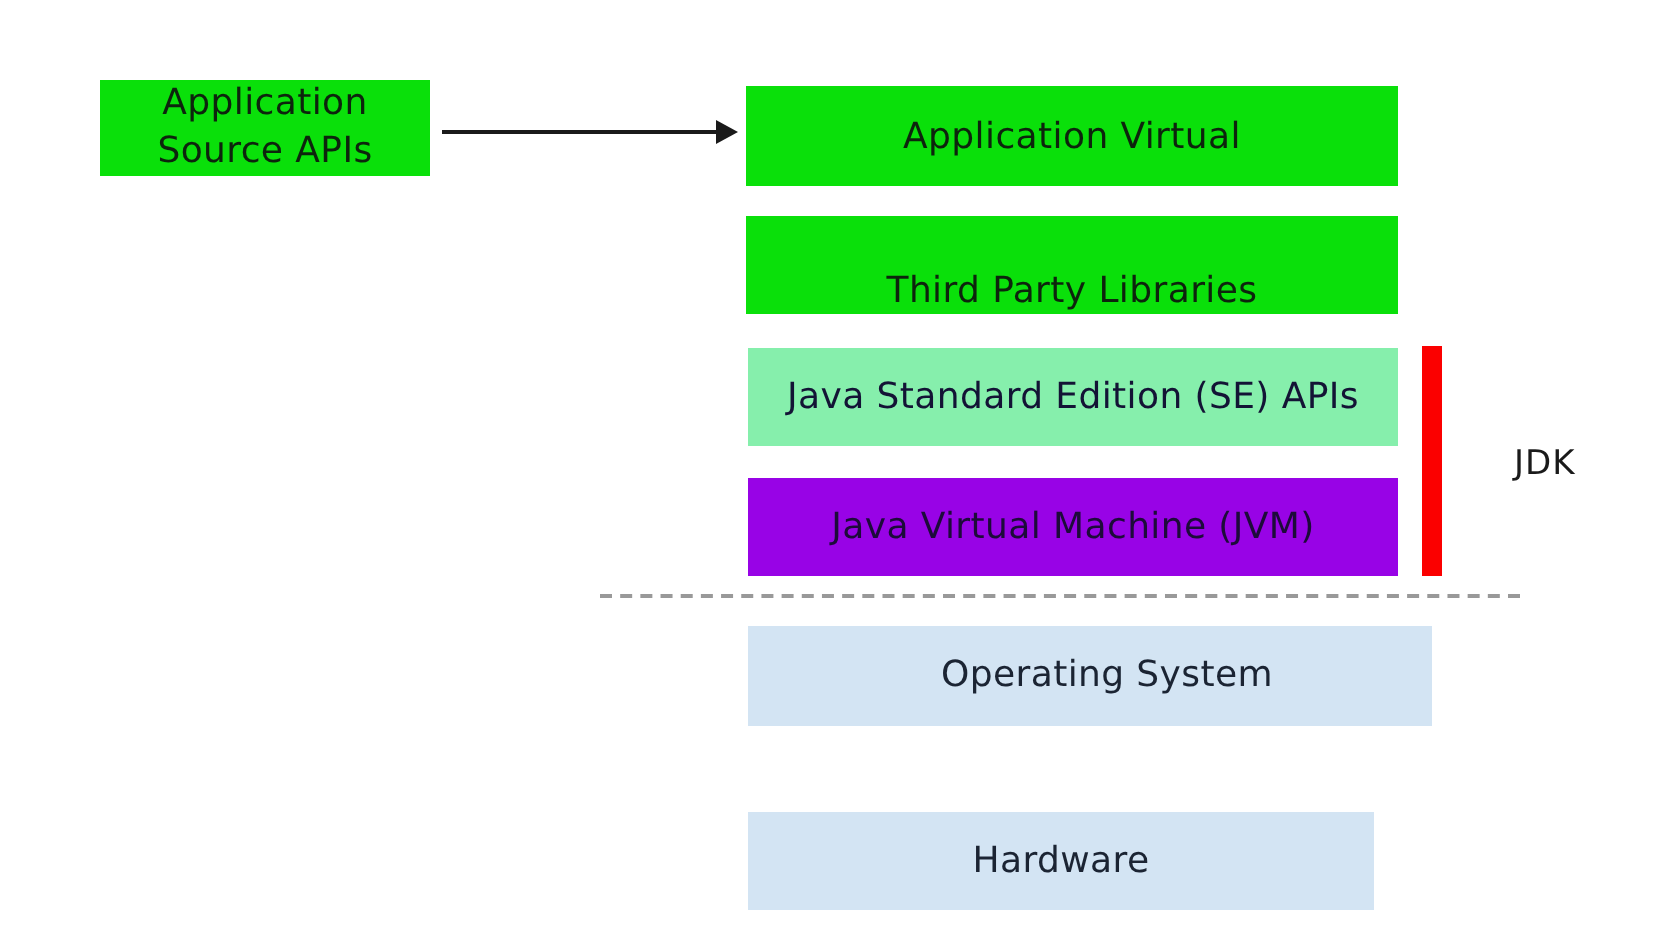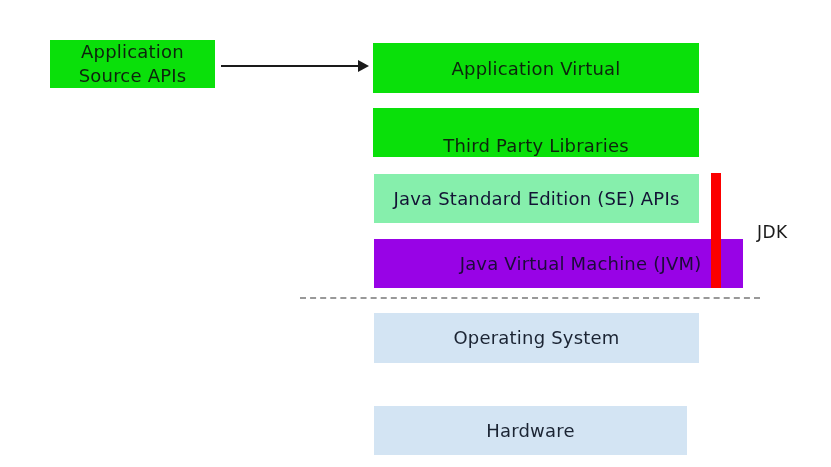--- a/index.html
+++ b/index.html
@@ -22,29 +22,29 @@
     align-items: center;
     justify-content: center;
     text-align: center;
     font-size: 18px;
     font-weight: 500;
     letter-spacing: 0.2px;
     line-height: 23px;
   }
   .green      { background: #0ae00a; color: #0d240d; }
   .blue       { background: #86efac; color: #131335; }
-  .purple     { background: #9803e6; color: #1d0b3a; padding-left: 44px; }
+  .purple     { background: #9803e6; color: #1d0b3a; }
   .lightblue  { background: #d3e4f3; color: #1b2433; }
 
   .b-source    { left: 50px;  top: 40px;  width: 165px; height: 48px; line-height: 24px; }
   .b-bytecode  { left: 373px; top: 43px;  width: 326px; height: 50px; }
   .b-thirdparty{ left: 373px; top: 108px; width: 326px; height: 49px; justify-content: flex-end; }
   .b-se        { left: 374px; top: 174px; width: 325px; height: 49px; }
   .b-jvm       { left: 374px; top: 239px; width: 325px; height: 49px; }
-  .b-os        { left: 374px; top: 313px; width: 325px; height: 50px; line-height: 24px; }
+  .b-os        { left: 374px; top: 313px; width: 325px; height: 50px; line-height: 24px; padding-left: 17px; }
   .b-hw        { left: 374px; top: 378px; width: 313px; height: 49px; margin-top: 28px; }
 
   .arrow-line {
     position: absolute;
     left: 221px; top: 65px;
     width: 140px; height: 2px;
     background: #1a1a1a;
   }
   .arrow-head {
     position: absolute;

